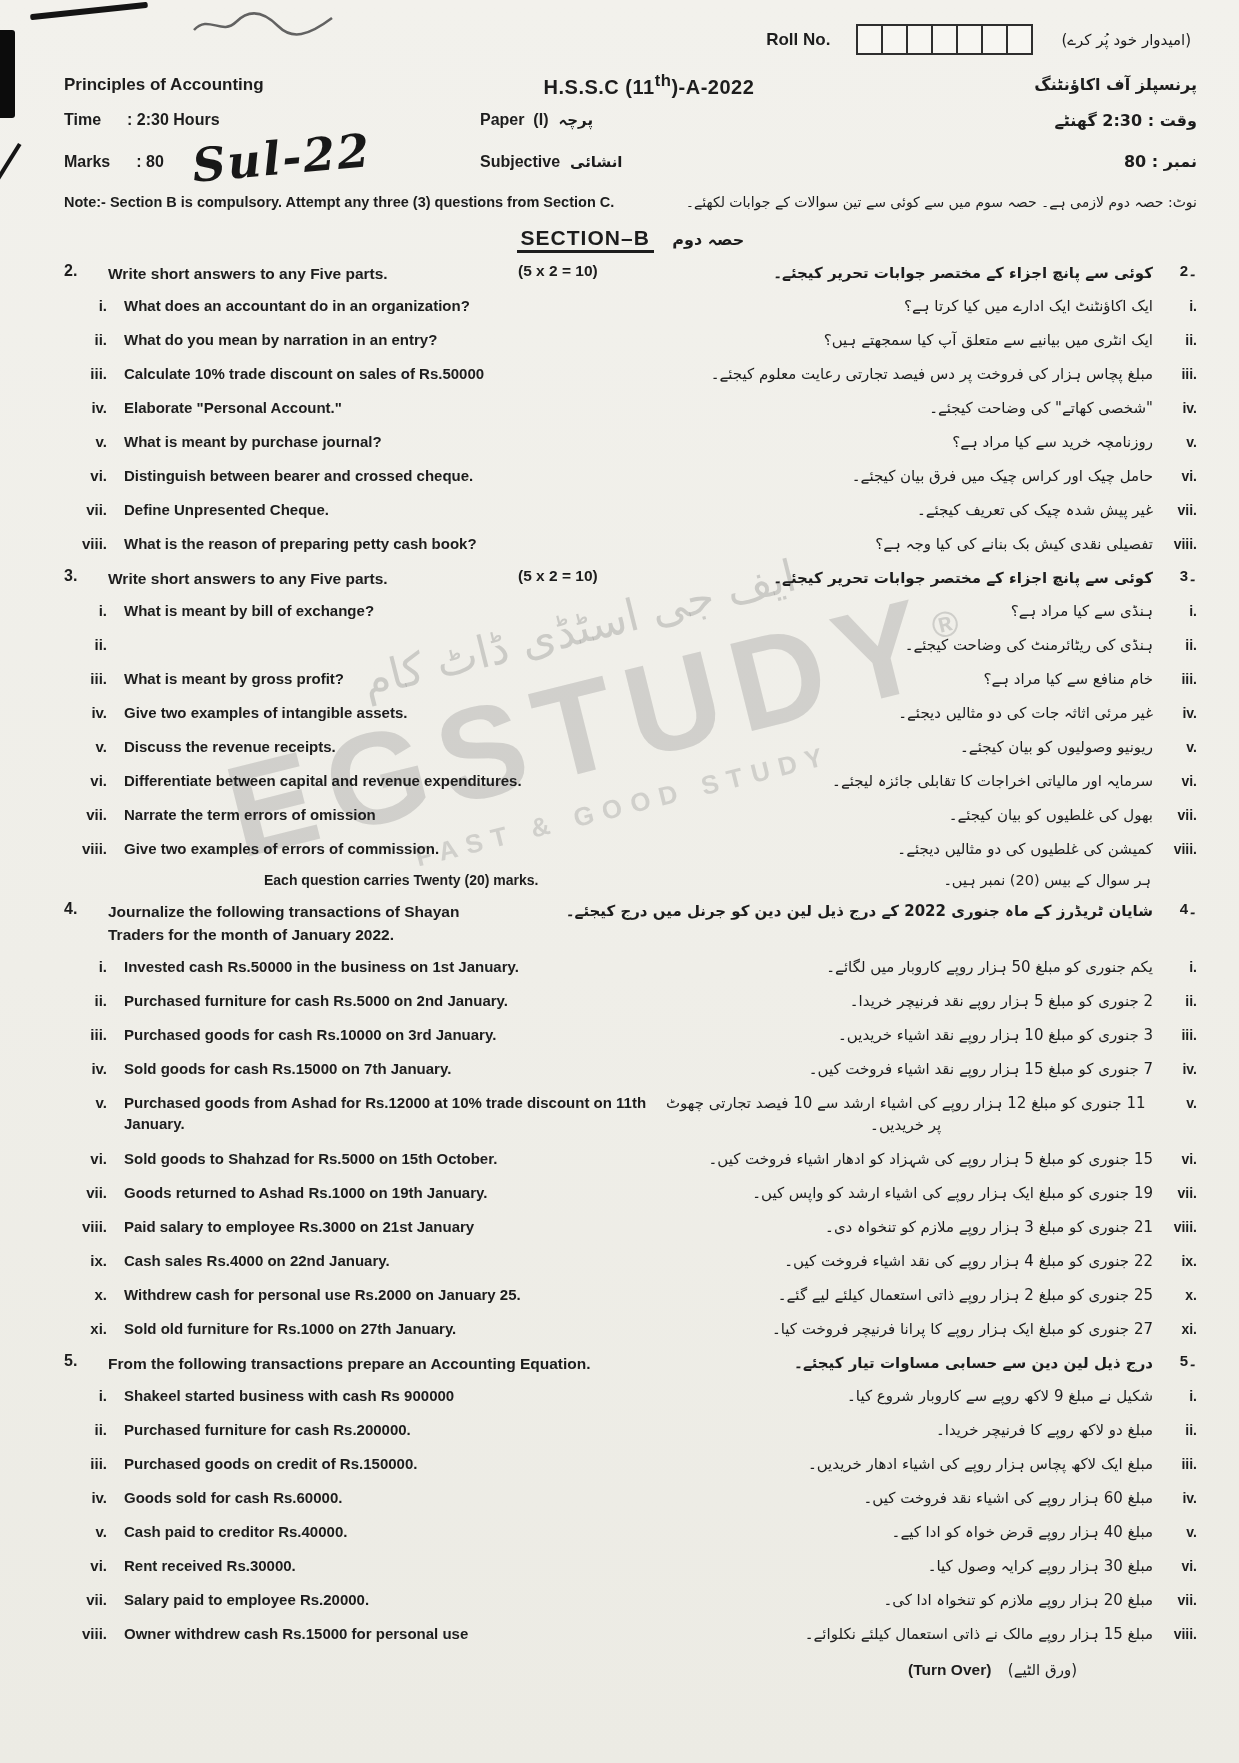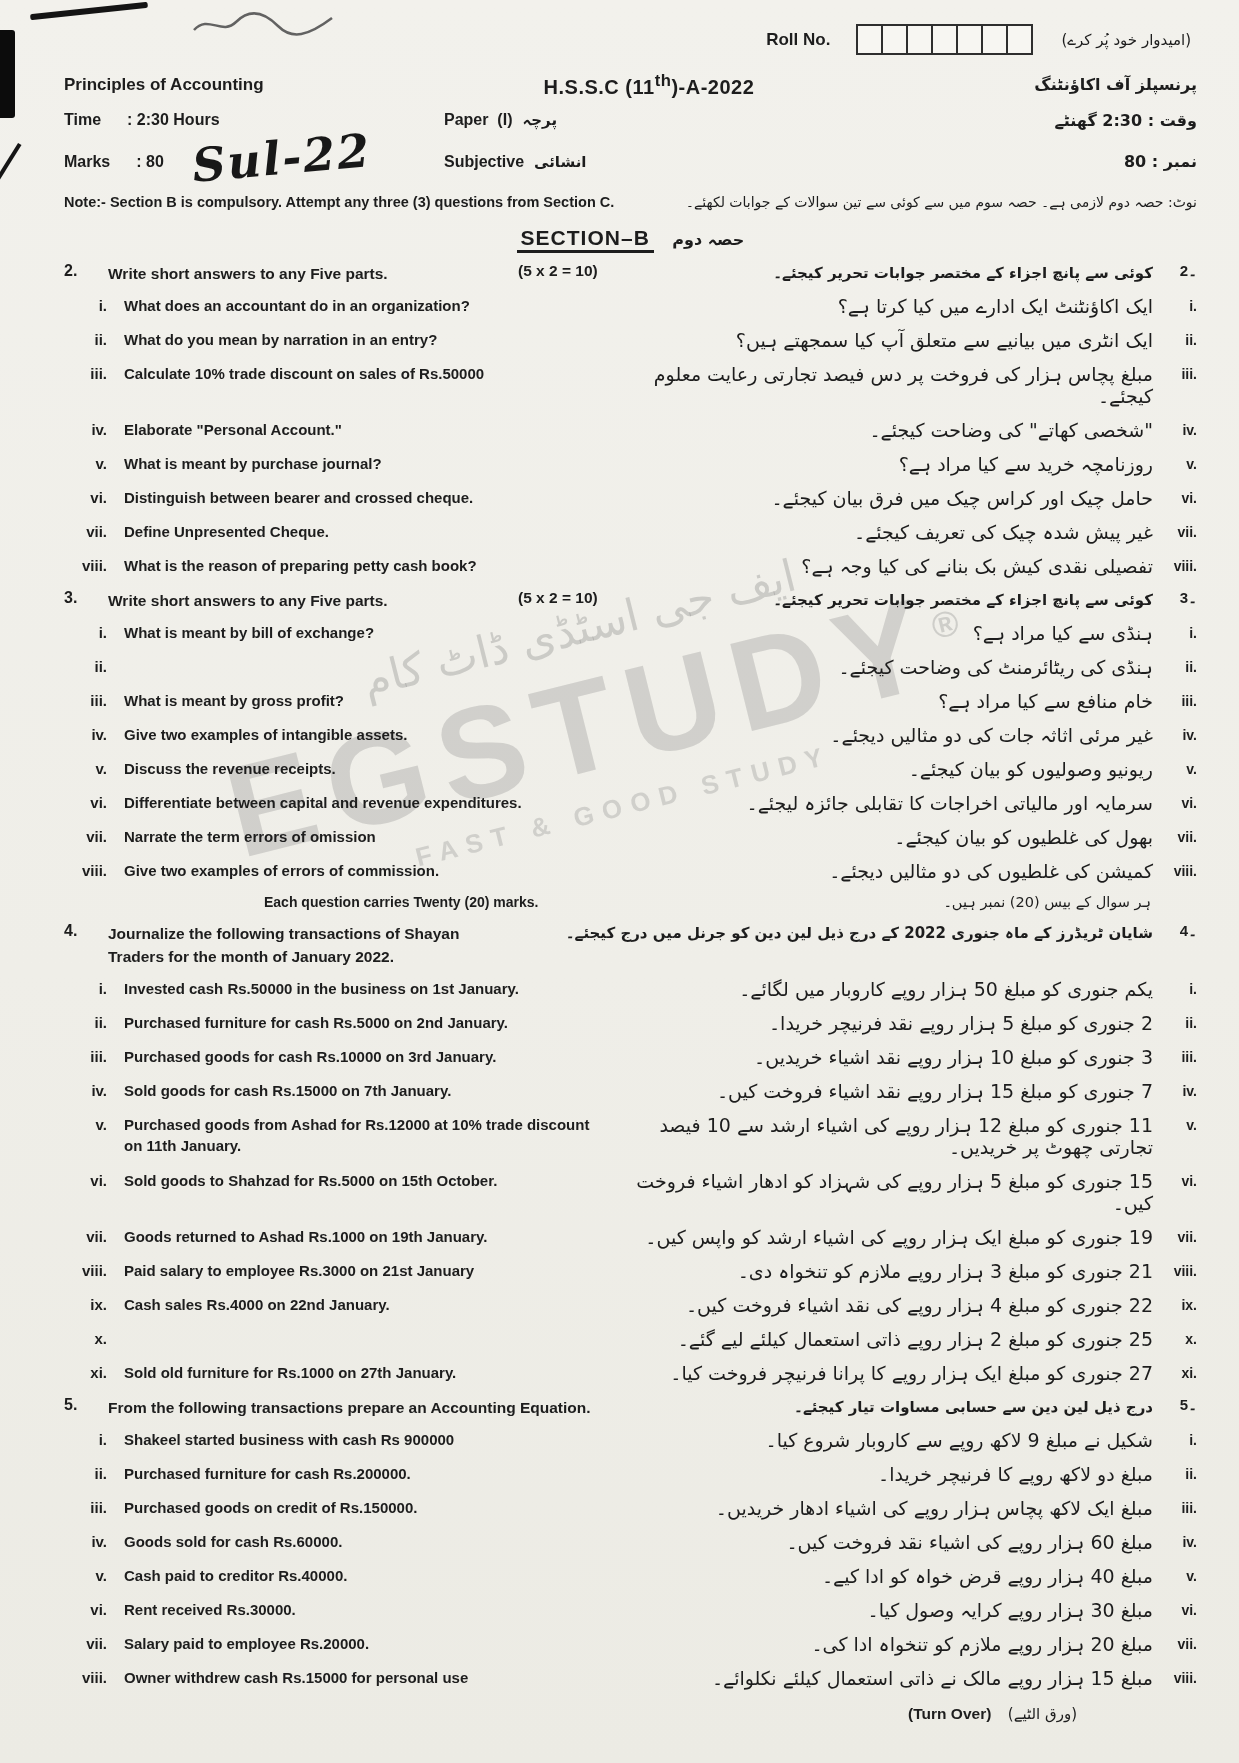--- a/index.html
+++ b/index.html
@@ -48,21 +48,21 @@
   .roll-label { font-size:17px; font-weight:bold; }
   .rollboxes { display:flex; }
   .rbox { width:27px; height:31px; border:2px solid #2e2e2e; margin-left:-2px; background:#f7f6f2; }
   .cand-urdu { font-size:15px; }
 
   .hrow2 { justify-content:space-between; margin-top:16px; }
   .subject { font-size:17px; font-weight:bold; }
   .examtitle { font-size:20px; font-weight:bold; letter-spacing:.5px; }
   .subject-urdu { font-size:16px; font-weight:bold; }
 
-  .hrow3, .hrow4 { margin-top:12px; }
+  .hrow3, .hrow4 { margin-top:12px;gap:36px; }
   .col-l { flex:0 0 380px; font-size:16px; font-weight:bold; position:relative; }
   .col-l .val { margin-left:26px; }
   .col-c { flex:1; font-size:16px; font-weight:bold; }
   .col-c .urdu { margin-left:10px; font-size:15px; }
   .col-r { flex:0 0 300px; text-align:right; font-size:16px; font-weight:bold; }
 
   .handwriting {
     position:absolute; left:128px; top:-22px;
     font-family:"DejaVu Serif", serif; font-style:italic; font-weight:bold;
     font-size:46px; color:#181818; transform:rotate(-5deg);
@@ -92,22 +92,22 @@
   .q-en--q5 { flex:0 0 560px; }
   .q-marks { flex:0 0 120px; font-size:15.5px; font-weight:bold; }
   .q-urdu { flex:1 1 auto; text-align:right; font-size:15px; font-weight:bold; line-height:23px; }
   .q-numr { flex:0 0 44px; text-align:right; font-size:15px; font-weight:bold; }
 
   .p-row { display:flex; align-items:flex-start; margin-bottom:12px; }
   .p-num { flex:0 0 60px; text-align:right; padding-right:17px;
     font-size:15px; font-weight:bold; line-height:21px; }
   .p-en { flex:1 1 auto; min-width:0; padding-right:12px;
     font-size:15px; font-weight:600; line-height:21px; }
-  .p-urdu { flex:0 1 auto; max-width:48%; margin-left:auto; text-align:right;
-    font-size:19px; line-height:22px; }
+  .p-urdu { flex:0 1 auto; max-width:48%; margin-left:auto; text-align:center;
+    font-size:15px; line-height:22px; }
   .p-numr { flex:0 0 44px; text-align:right; font-size:14px; font-weight:bold; line-height:22px; }
 
   
   .footer { margin-top:16px; text-align:right; padding-right:120px; }
   .turn-en { font-size:15.5px; font-weight:bold; }
   .turn-urdu { font-size:15px; margin-left:12px; }
 </style>
 </head>
 <body>
 
@@ -376,20 +376,21 @@
 
         <div class="p-row">
           <span class="p-num">ix.</span>
           <span class="p-en">Cash sales Rs.4000 on 22nd January.</span>
           <span class="p-urdu urdu" dir="rtl">22 جنوری کو مبلغ 4 ہزار روپے کی نقد اشیاء فروخت کیں۔</span>
           <span class="p-numr">ix.</span>
         </div>
 
         <div class="p-row">
           <span class="p-num">x.</span>
+          <span class="p-en">Withdrew cash for personal use Rs.2000 on January 25.</span>
           <span class="p-urdu urdu" dir="rtl">25 جنوری کو مبلغ 2 ہزار روپے ذاتی استعمال کیلئے لیے گئے۔</span>
           <span class="p-numr">x.</span>
         </div>
 
         <div class="p-row">
           <span class="p-num">xi.</span>
           <span class="p-en">Sold old furniture for Rs.1000 on 27th January.</span>
           <span class="p-urdu urdu" dir="rtl">27 جنوری کو مبلغ ایک ہزار روپے کا پرانا فرنیچر فروخت کیا۔</span>
           <span class="p-numr">xi.</span>
         </div>

